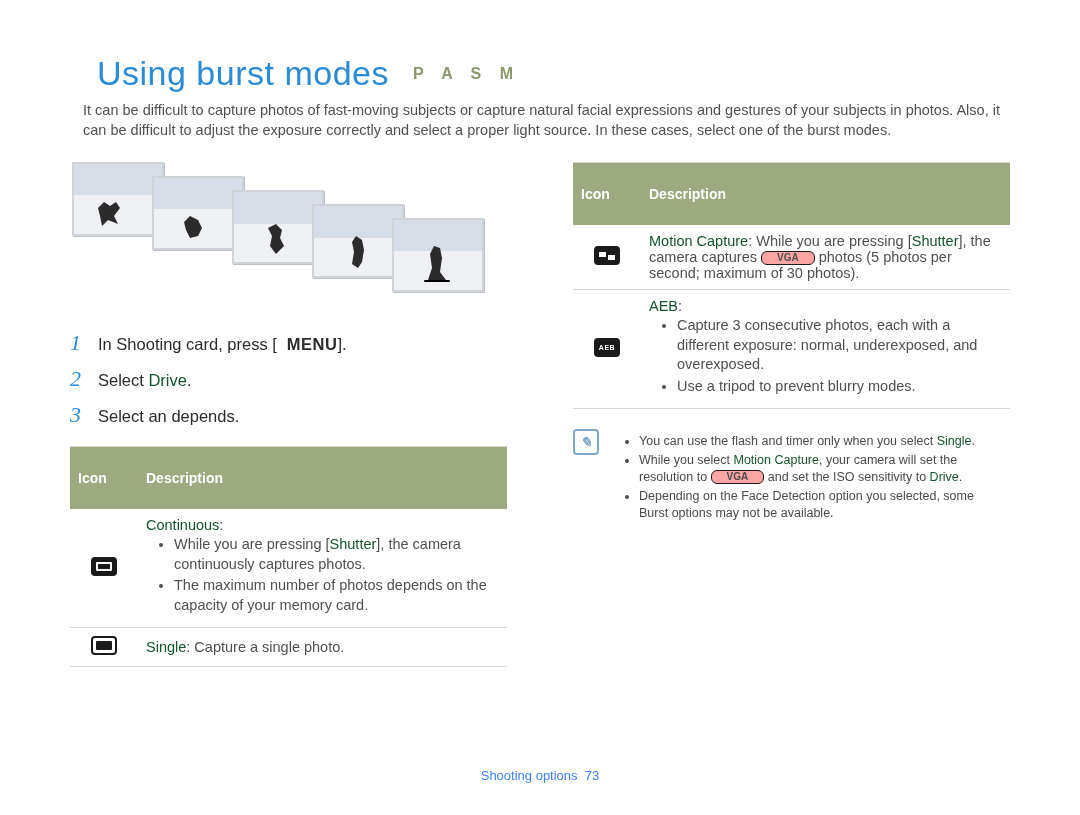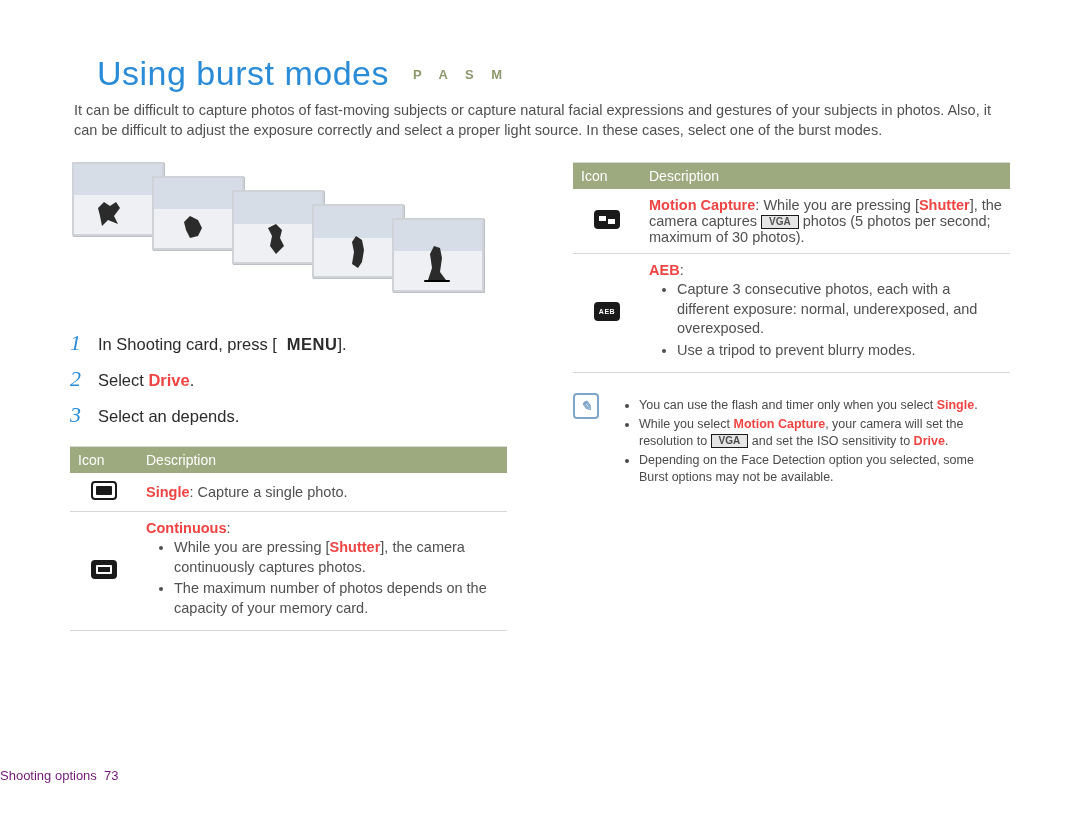--- a/index.html
+++ b/index.html
@@ -21,28 +21,28 @@
   }
   h1.title{
     margin:0;
     font-weight:200;
     font-size:34px;
     letter-spacing:0.5px;
   }
   .title-main{color:var(--blue);margin-left:27px;}
   .title-modes{
     color:var(--olive-dark);
-    font-size:13px;
+    font-size:16px;
     font-weight:600;
     letter-spacing:7px;
     margin-left:14px;
     vertical-align:6px;
   }
   .intro{
-    margin:8px 0 22px 4px;
+    margin:8px 0 22px 13px;
     font-size:14.5px;
     line-height:1.35;
     color:var(--muted);
   }
   .columns{
     display:flex;
     gap:66px;
   }
   .col{flex:1;}
   
@@ -83,41 +83,41 @@
     min-width:16px;
   }
   .menu-chip{
     display:inline-block;
     font-weight:bold;
     letter-spacing:0.5px;
     padding-left:10px;
   }
   .vga-chip{
     display:inline-block;
-    background:#e5e5e5;
+    background:#fca5a5;
     border:1.5px solid #1a1a1a;
-    border-radius:0;
-    padding:0 7px;
+    border-radius:6px;
+    padding:0 15px;
     font-size:10px;
     font-weight:bold;
     line-height:12px;
     vertical-align:1px;
   }
   
   table.opt{
     width:100%;
     border-collapse:collapse;
     font-size:14.5px;
   }
   table.opt th{
     background:var(--olive);
     color:#fff;
     text-align:left;
-    font-weight:400;
-    padding:5px 8px;
+    font-weight:700;
+    padding:23px 8px;
     font-size:14px;
     border-top:1px solid #d7d7d7;
   }
   table.opt th:first-child{width:52px;}
   table.opt td{
     padding:8px;
     vertical-align:middle;
     border-bottom:1px solid #d7d7d7;
     color:var(--muted);
   }
@@ -154,25 +154,25 @@
     display:flex;align-items:center;justify-content:center;
     font-weight:bold;font-style:italic;font-family:Georgia,serif;
     font-size:14px;
   }
   ul.tight{list-style:disc;margin:2px 0 4px 0;padding-left:16px;}
   ul.tight li{margin:2px 12px;line-height:1.35;}
   .footer{
     position:absolute;
     bottom:32px;
     left:0;right:0;
-    text-align:left;
+    text-align:center;
     font-size:13px;
-    color:#701a75;
-  }
-  .b{font-weight:bold;color:#ef4444;}
+    color:#3b82f6;
+  }
+  .b{font-weight:normal;color:#14532d;}
 </style>
 </head>
 <body>
 
 <h1 class="title">
   <span class="title-main">Using burst modes</span>
   <span class="title-modes">P A S M</span>
 </h1>
 
 <p class="intro">It can be difficult to capture photos of fast-moving subjects or capture natural facial expressions and gestures of your subjects in photos. Also, it can be difficult to adjust the exposure correctly and select a proper light source. In these cases, select one of the burst modes.</p>
@@ -229,32 +229,32 @@
       </li>
     </ol>
 
     <table class="opt">
       <tbody>
           <tr>
         <th>Icon</th>
         <th>Description</th>
       </tr>
       <tr>
-        <td class="icon-cell"><span class="mode-icon single"></span></td>
-        <td><span class="b">Single</span><span>: Capture a single photo.</span></td>
-      </tr>
-      <tr>
         <td class="icon-cell"><span class="mode-icon cont"></span></td>
         <td>
           <span class="b">Continuous</span><span>:</span>
           <ul class="tight">
             <li><span>While you are pressing [</span><span class="b">Shutter</span><span>], the camera continuously captures photos.</span></li>
             <li>The maximum number of photos depends on the capacity of your memory card.</li>
           </ul>
         </td>
+      </tr>
+      <tr>
+        <td class="icon-cell"><span class="mode-icon single"></span></td>
+        <td><span class="b">Single</span><span>: Capture a single photo.</span></td>
       </tr>
     </tbody>
       </table>
 
   </div>
 
   <div class="col">
 
     <table class="opt">
       <tbody>

